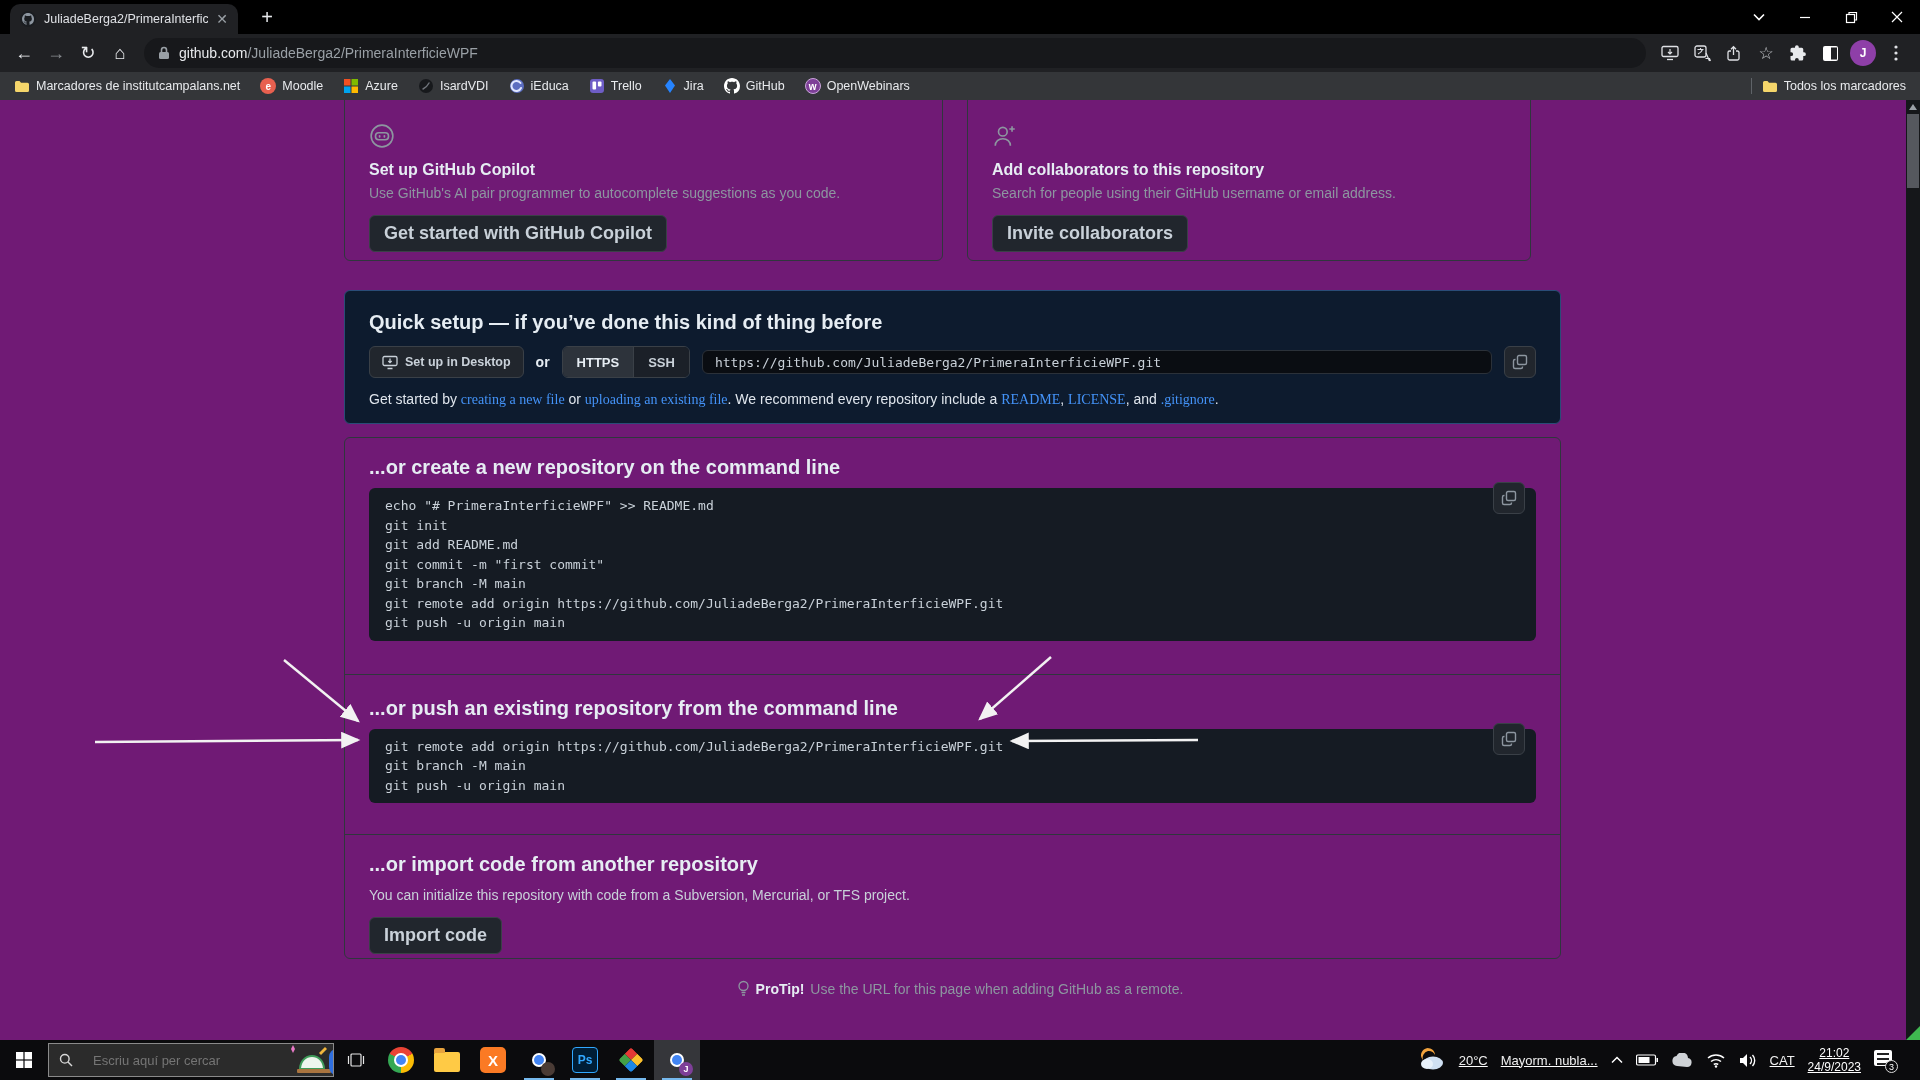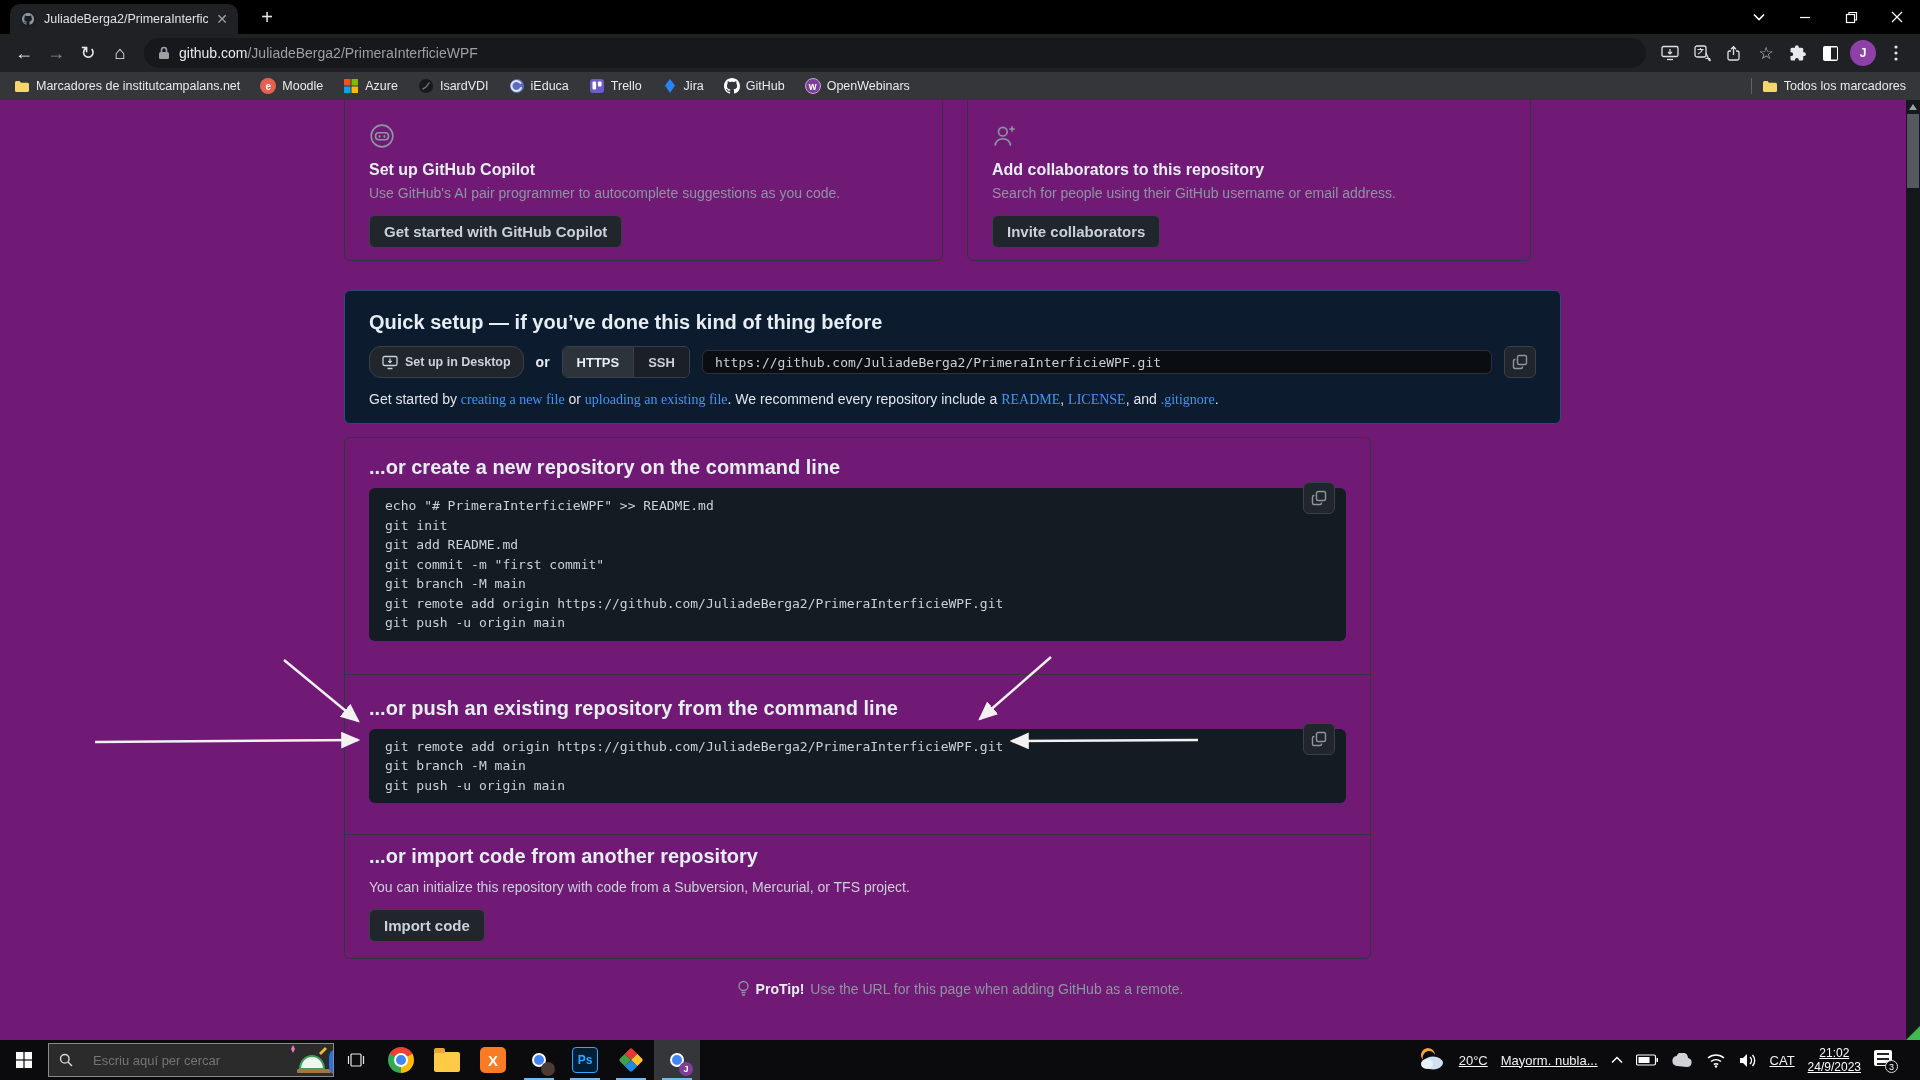--- a/index.html
+++ b/index.html
@@ -39,46 +39,46 @@
   .fav-circle { border-radius:50%; display:flex; align-items:center; justify-content:center;
                 font-size:10px; font-weight:bold; color:#fff; }
 
   
   .page { position:absolute; top:100px; left:0; right:0; bottom:40px; background:#701a75; overflow:hidden; }
 
   .card { position:absolute; top:-14px; height:175px; border:1px solid #30363d; border-radius:6px;
           padding:36px 24px 0; }
   .card h3 { font-size:16px; font-weight:bold; color:#e6edf3; margin-top:12px; }
   .card p { font-size:14px; color:#8d96a0; margin-top:6px; }
-  .gh-btn { display:inline-flex; align-items:center; gap:6px; padding:7px 14px; font-size:15px; font-weight:bold;
+  .gh-btn { display:inline-flex; align-items:center; gap:6px; padding:7px 14px; font-size:18px; font-weight:bold;
             color:#c9d1d9; background:#21262d; border:1px solid #3a4047; border-radius:6px; margin-top:14px;
             font-family:"Liberation Sans",sans-serif; }
 
   .quick-setup { position:absolute; left:344px; top:190px; width:1217px; height:134px; background:#0d1b2e;
                  border:1px solid #2a4c77; border-radius:6px; padding:20px 24px; }
   .qs-title { font-size:20px; font-weight:bold; color:#e6edf3; }
   .qs-row { margin-top:12px; display:flex; align-items:center; gap:12px; height:32px; }
   .desktop-btn { display:inline-flex; align-items:center; gap:7px; height:32px; padding:0 12px; background:#21262d;
-                 border:1px solid #3a4047; border-radius:12px; color:#c9d1d9; font-size:12.5px; font-weight:bold; }
+                 border:1px solid #3a4047; border-radius:6px; color:#c9d1d9; font-size:12.5px; font-weight:bold; }
   .or-label { font-size:14px; font-weight:bold; color:#e6edf3; }
   .proto-group { display:flex; height:32px; border:1px solid #3a4047; border-radius:6px; overflow:hidden; }
   .proto { padding:0 14px; display:flex; align-items:center; font-size:13px; font-weight:bold; }
   .proto.https { background:#2d333b; color:#e6edf3; }
   .proto.ssh { background:#1b2028; color:#c9d1d9; border-left:1px solid #3a4047; }
   .qs-input { flex:1; height:24px; background:#0a0d12; border:1px solid #2b3139; border-radius:6px;
               color:#c9d1d9; font-family:"DejaVu Sans Mono",monospace; font-size:13px; padding:0 12px; outline:none; }
   .copy-btn { width:32px; height:32px; border:1px solid #3a4047; border-radius:6px; background:#21262d;
               display:flex; align-items:center; justify-content:center; flex:0 0 auto; }
   .qs-hint { margin-top:13px; font-size:14px; color:#e0e6ed; }
   .qs-hint a { color:#4493f8; text-decoration:none;font-family:Liberation Serif, serif; }
 
-  .big-box { position:absolute; left:344px; top:337px; width:1027px; height:522px; border:1px solid #30363d;
+  .big-box { position:absolute; left:344px; top:337px; width:1217px; height:522px; border:1px solid #30363d;
              border-radius:6px; padding:0 24px; }
   .sec-heading { font-size:20px; font-weight:bold; color:#e6edf3; line-height:26px; }
-  .h1 { margin-top:16px; } .h2 { margin-top:20px; } .h3 { margin-top:8px; }
+  .h1 { margin-top:16px; } .h2 { margin-top:20px; } .h3 { margin-top:16px; }
   .code-wrap { position:relative; margin-top:8px; }
   .code-block { background:#151b23; border-radius:6px; padding:8px 16px; font-family:"DejaVu Sans Mono",monospace;
                 font-size:13px; color:#c9d1d9; line-height:19.5px; }
   .code-copy { position:absolute; right:11px; top:-6px; }
   .box-divider { border:none; border-top:1px solid #30363d; margin:33px -24px 0; }
   .box-divider.d2 { margin-top:31px; }
   .import-desc { margin-top:10px; font-size:14px; color:#c9d1d9; }
 
   .protip { position:absolute; top:880px; left:0; width:100%; display:flex; justify-content:center;
             align-items:center; gap:6px; font-size:14px; color:#8d96a0; }

